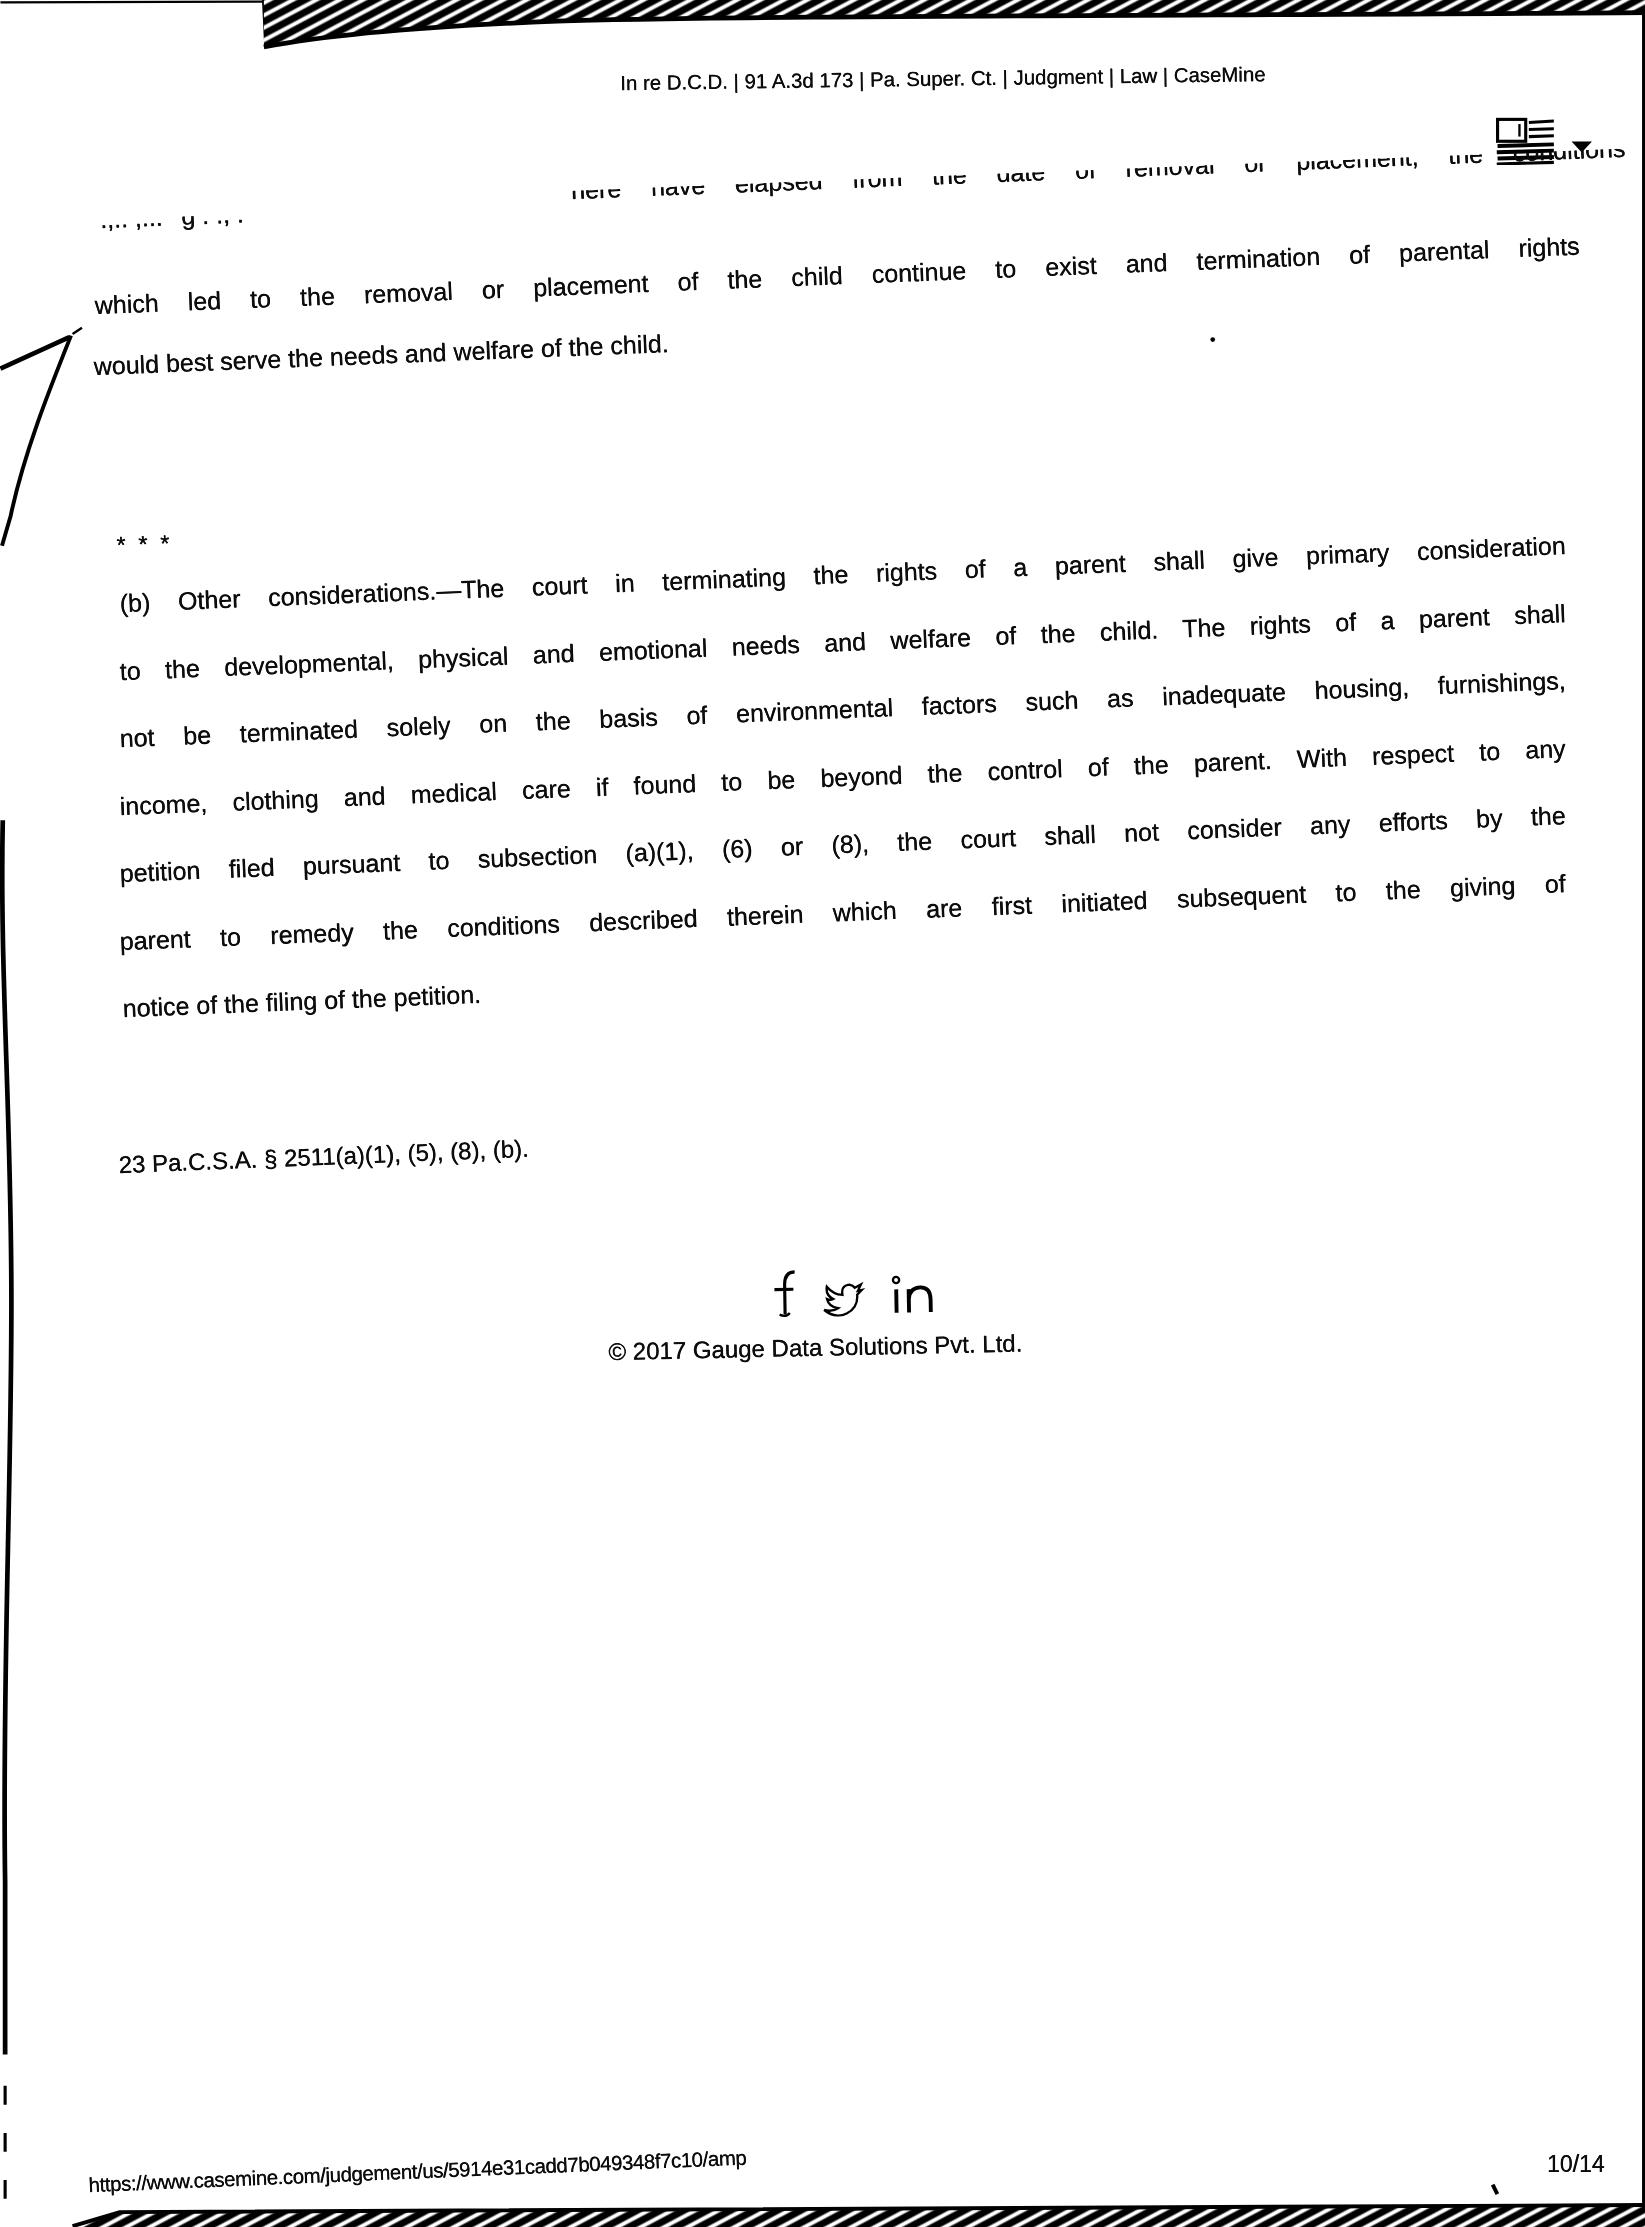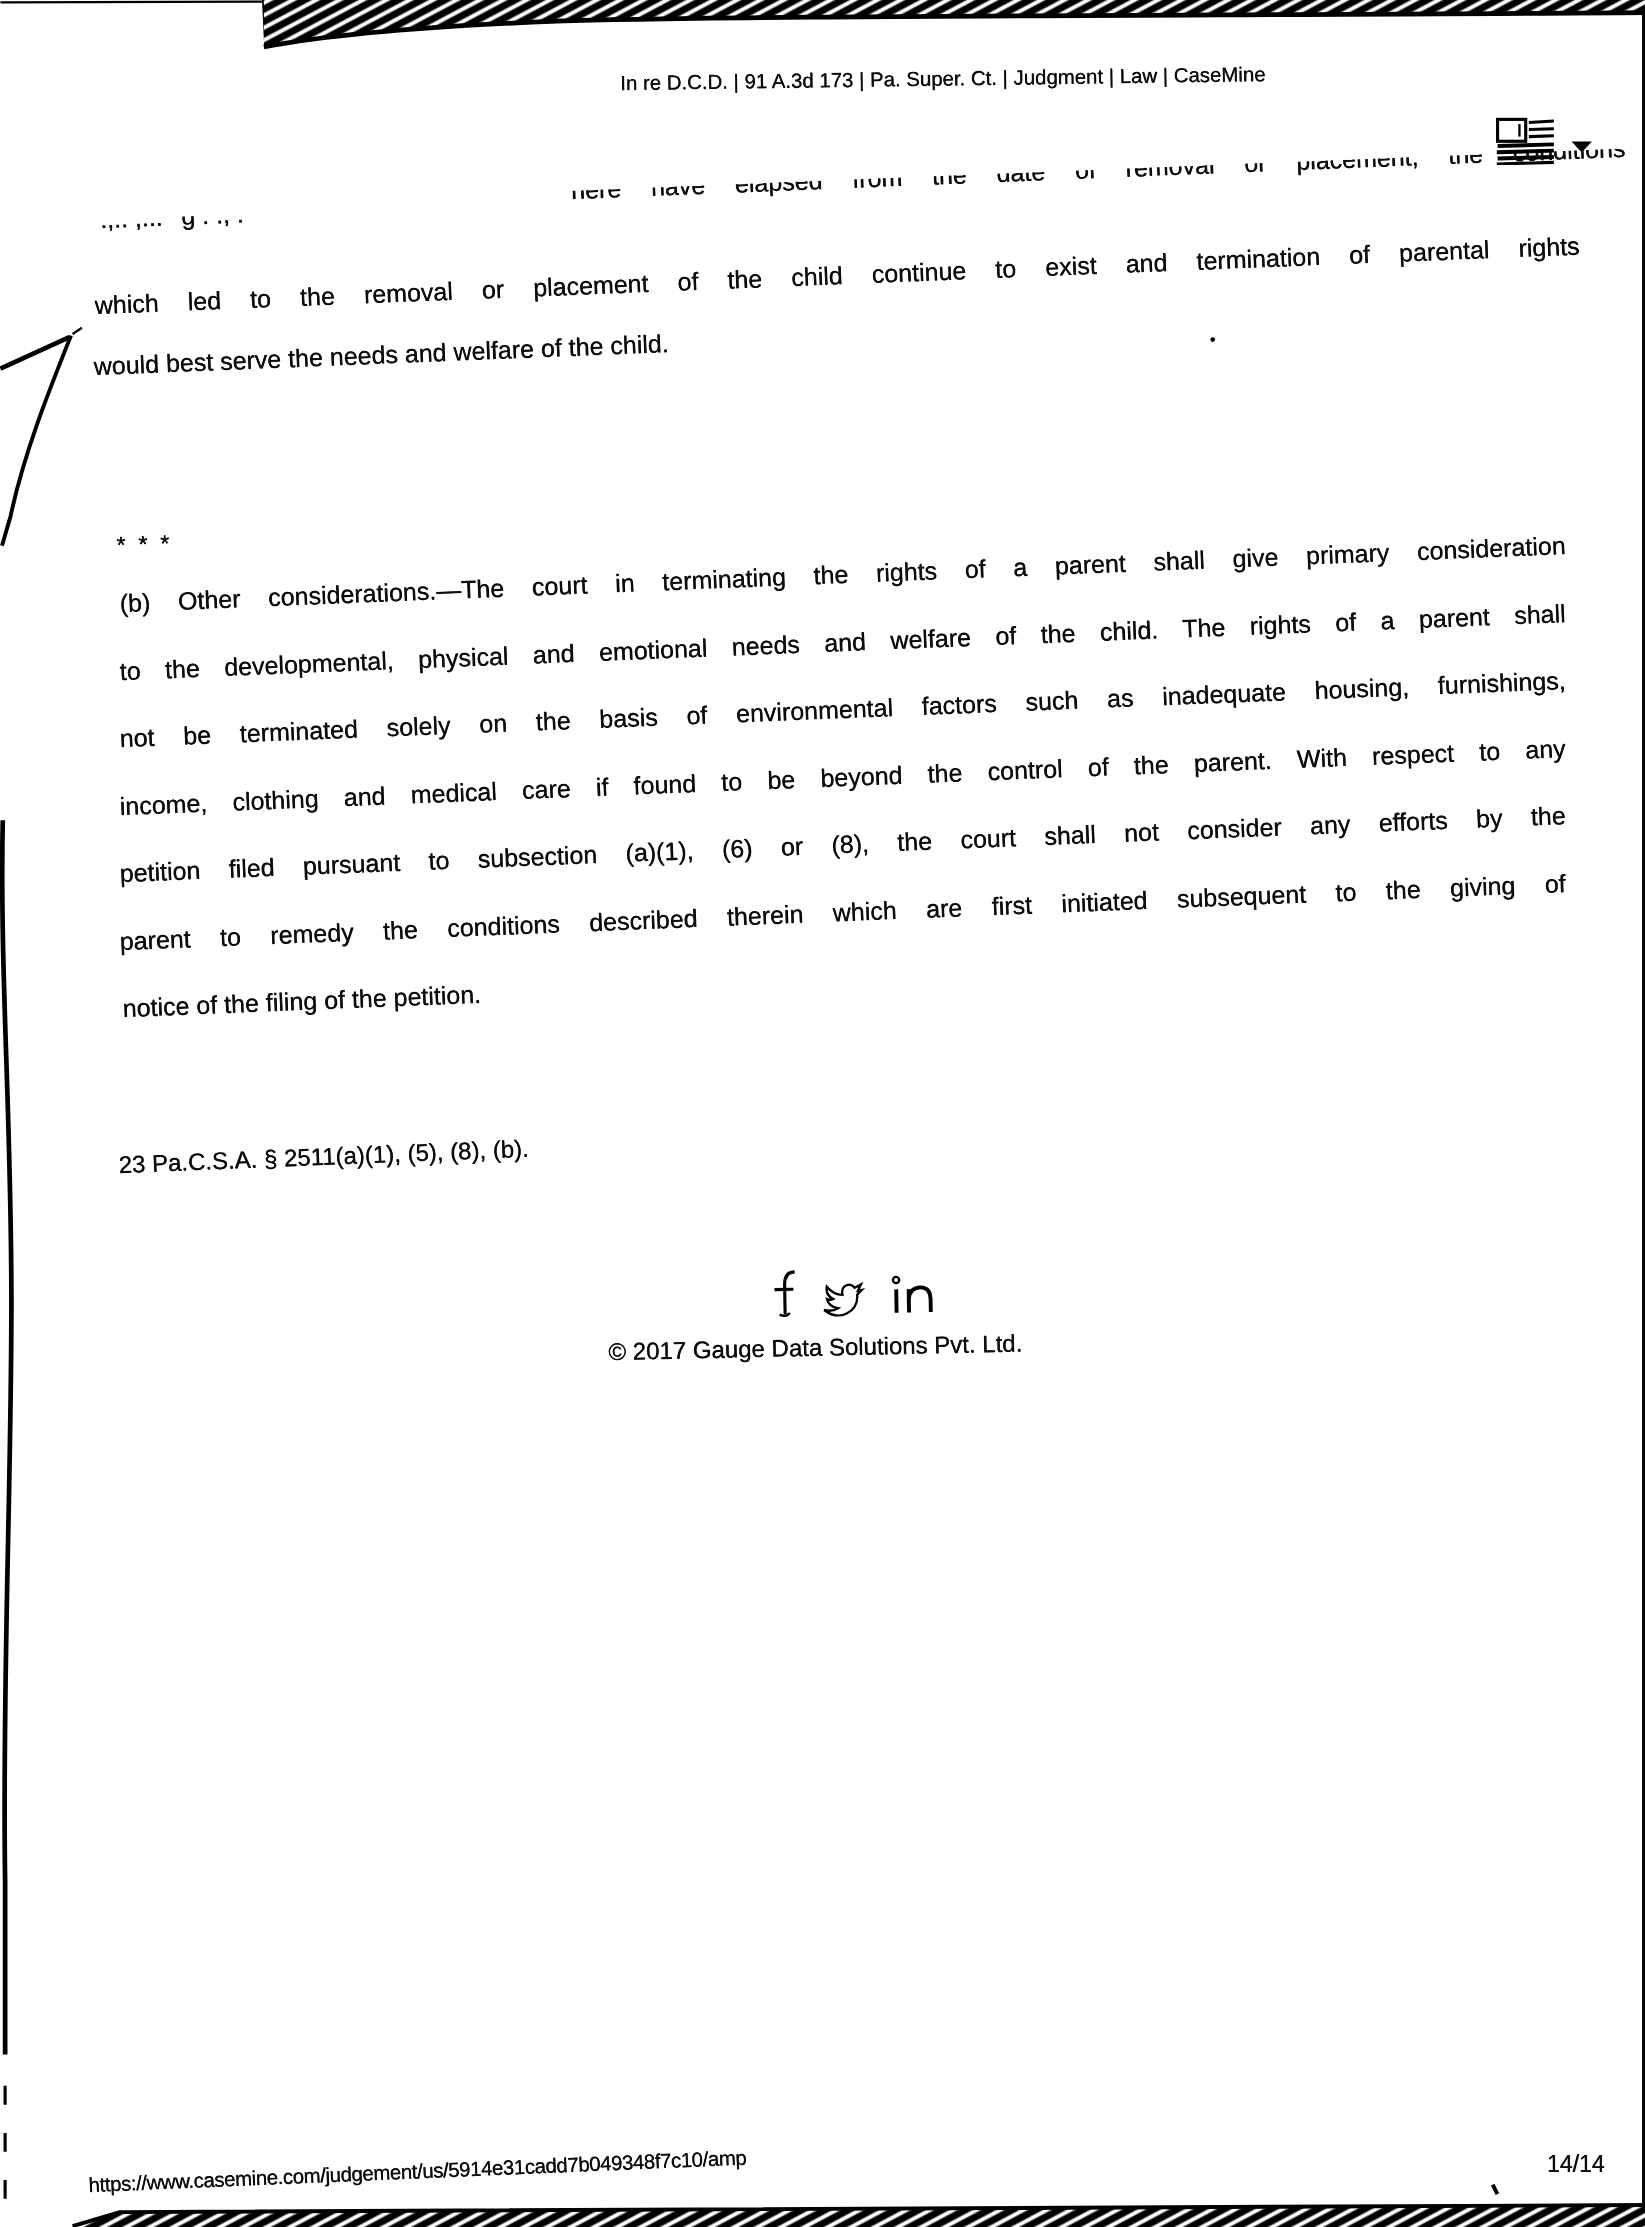--- a/index.html
+++ b/index.html
@@ -123,14 +123,14 @@
       <path d="M23,50 L23,20" stroke="#000" stroke-width="5" fill="none"></path>
       <path d="M23,32 q2,-14 15,-14 q13,0 13,16 l0,16" stroke="#000" stroke-width="5" fill="none"></path>
     </svg>
   </span>
 </div>
 
 <div class="abs copy ink" style="left:608px;top:1338px;transform:rotate(-1.2deg);">© 2017 Gauge Data Solutions Pvt. Ltd.</div>
 
 <div class="abs url ink" style="left:88px;top:2174px;transform:rotate(-2.4deg);">https://www.casemine.com/judgement/us/5914e31cadd7b049348f7c10/amp</div>
 
-<div class="abs pageno ink" style="left:1547px;top:2151px;">14/14</div>
+<div class="abs pageno ink" style="left:1547px;top:2151px;">10/14</div>
 
 
 </body></html>

